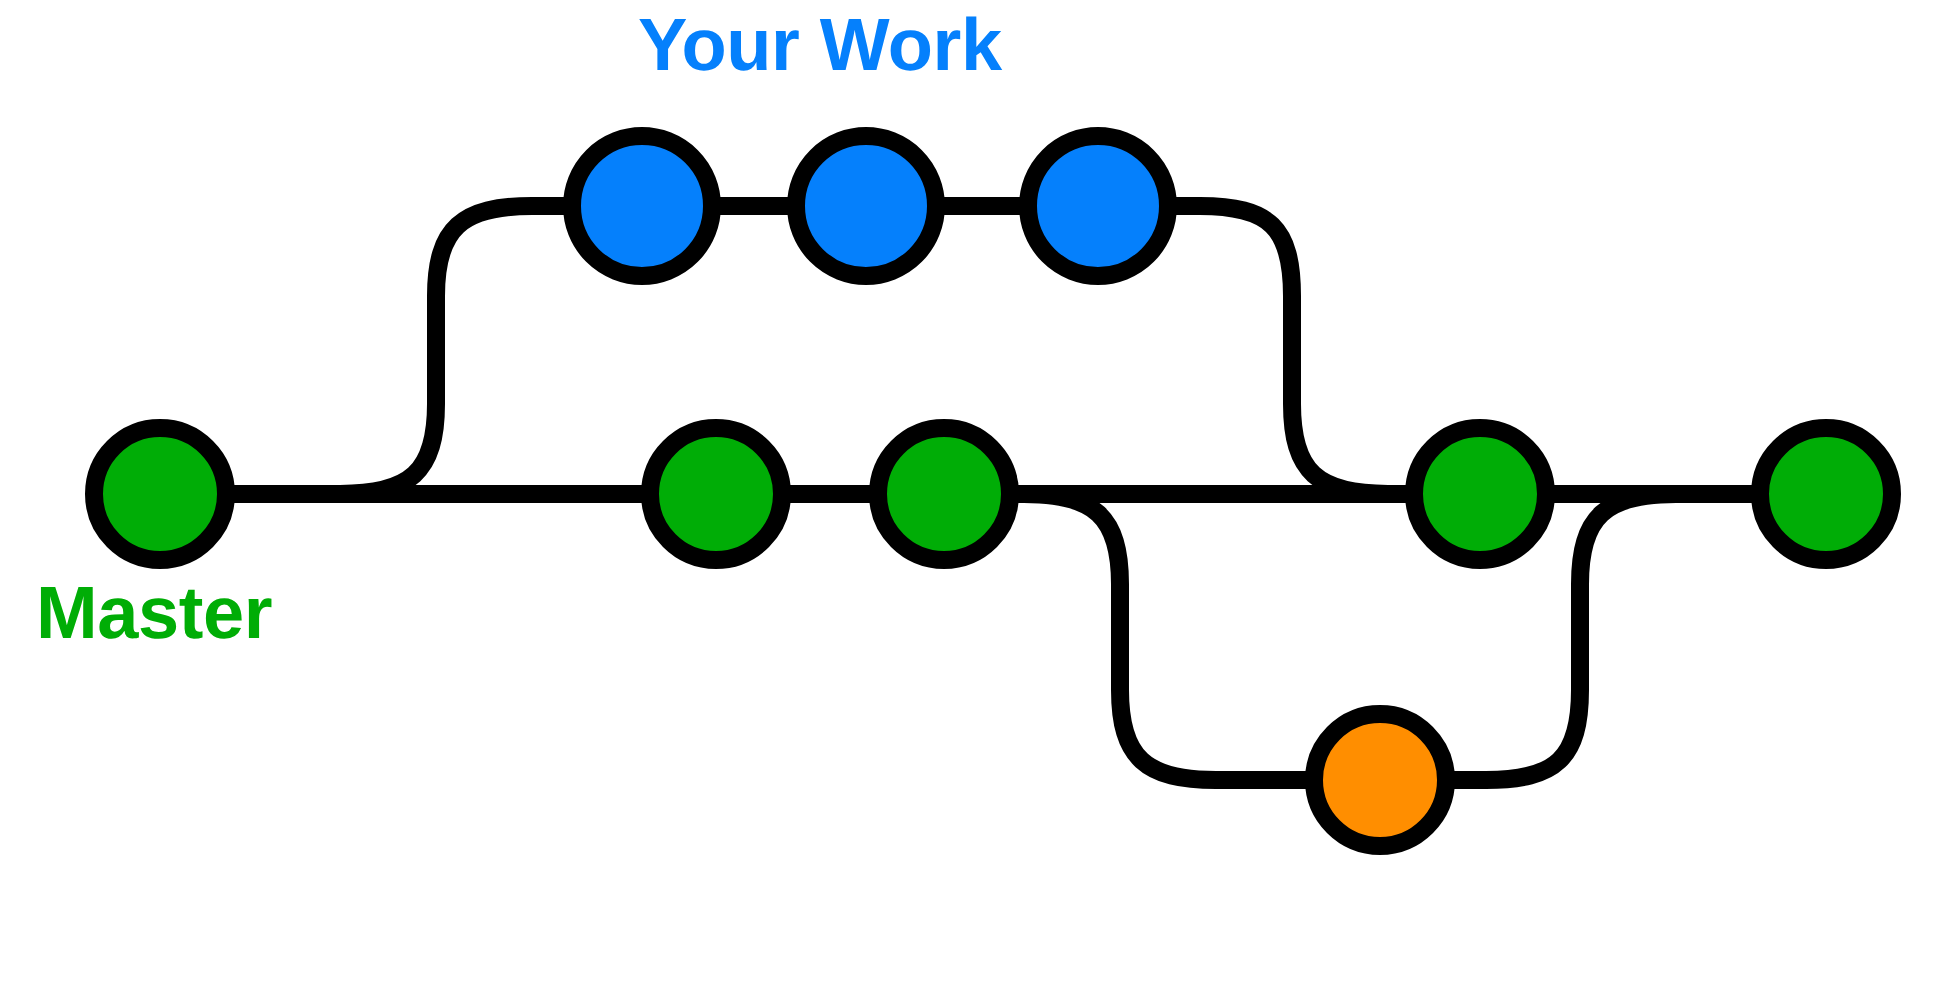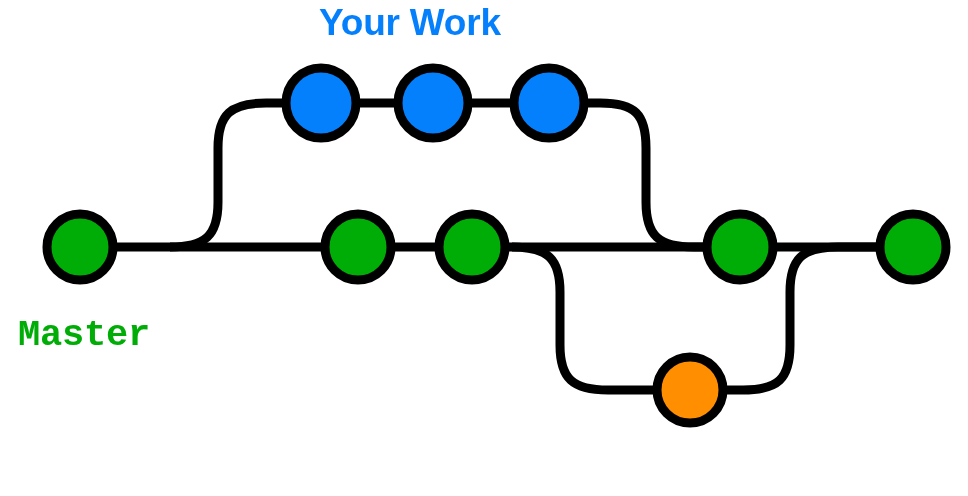--- a/index.html
+++ b/index.html
@@ -46,22 +46,21 @@
     white-space: nowrap;
   }
   .label-your-work {
     position: absolute;
     left: 319px;
     top: 2px;
   }
   .label-master {
     position: absolute;
     left: 18px;
-    top: 314px;
-    font-family: Liberation Mono, monospace;
+    top: 286px;
   }
   .label-someone-else {
     position: absolute;
     left: 486px;
     top: 450px;
   }
 </style>
 </head>
 <body>
 

